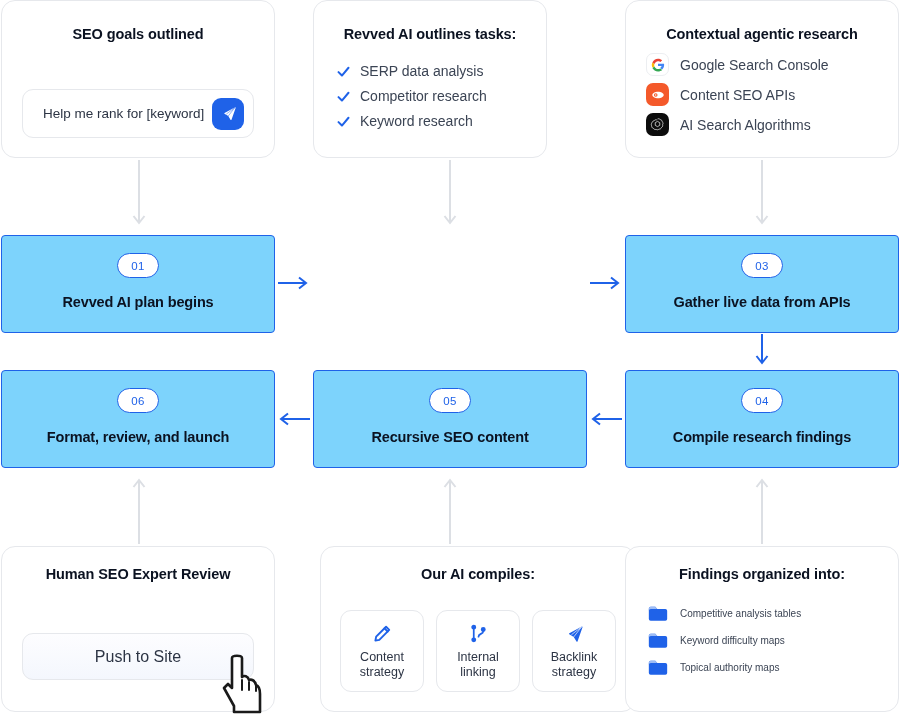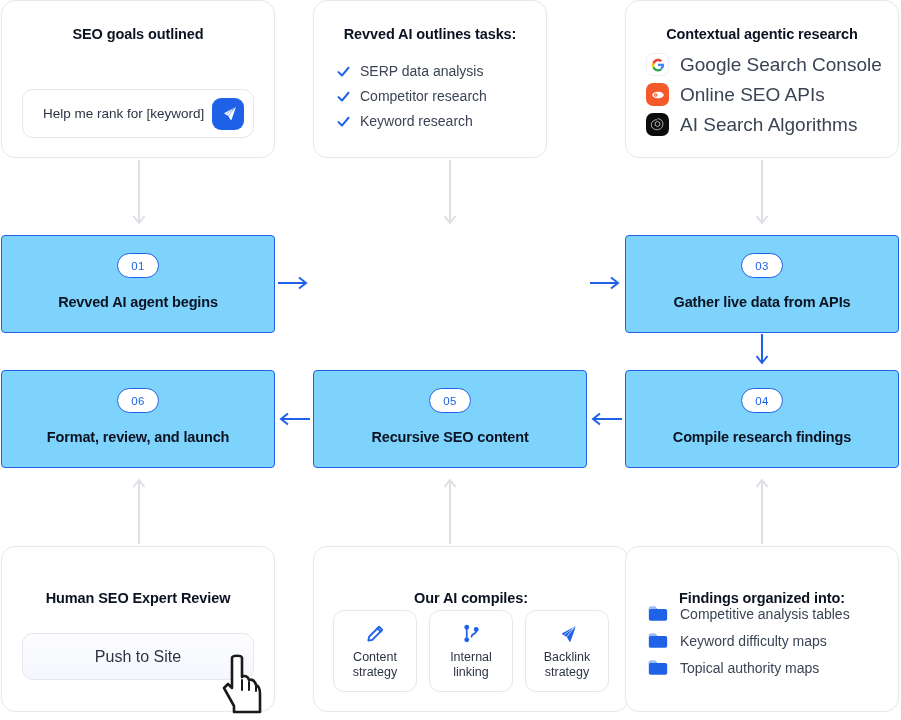--- a/index.html
+++ b/index.html
@@ -93,21 +93,21 @@
     left: 20px;
     top: 52px;
     display: flex;
     flex-direction: column;
     gap: 7px;
   }
   .brand-row {
     display: flex;
     align-items: center;
     gap: 11px;
-    font-size: 19px;
+    font-size: 14px;
     color: #3b4454;
   }
   .brand-ico {
     width: 23px; height: 23px;
     border-radius: 7px;
     flex: 0 0 auto;
     display: flex;
     align-items: center;
     justify-content: center;
     overflow: hidden;
@@ -146,21 +146,21 @@
     top: 58px;
     text-align: center;
     font-size: 14.5px;
     font-weight: 700;
     color: #0b1221;
     letter-spacing: -0.15px;
   }
 
   
   .r4 { top: 546px; height: 166px; }
-  .r4 .card-title { margin-top: 43px; }
+  .r4 .card-title { margin-top: 19px; }
 
   .push-btn {
     position: absolute;
     left: 20px; right: 20px;
     top: 86px;
     height: 47px;
     border-radius: 11px;
     border: 1px solid #e6e8ec;
     background: linear-gradient(180deg,#fdfdff 0%, #f4f7fd 100%);
     display: flex;
@@ -203,21 +203,21 @@
     left: 21px;
     top: 57px;
     display: flex;
     flex-direction: column;
     gap: 8px;
   }
   .folder-row {
     display: flex;
     align-items: center;
     gap: 11px;
-    font-size: 14px;
+    font-size: 10px;
     color: #3b4454;
   }
   .folder-ico { width: 22px; height: 19px; flex: 0 0 auto; display: block; }
 
   
   .arrow { position: absolute; }
   .arrow svg { display: block; overflow: visible; }
 
   
   .cursor { position: absolute; left: 222px; top: 654px; }
@@ -279,21 +279,21 @@
         <span>Google Search Console</span>
       </div>
       <div class="brand-row">
         <span class="brand-ico ico-semrush">
           <svg width="16" height="16" viewBox="0 0 24 24">
             <path fill="#ffffff" d="M20.5 12c0 2.6-3.8 4.8-8.5 4.8S3.5 14.6 3.5 12 7.3 7.2 12 7.2s8.5 2.2 8.5 4.8z"></path>
             <circle cx="8.6" cy="12" r="2.7" fill="#f4592a"></circle>
             <circle cx="8.6" cy="12" r="1.1" fill="#ffffff"></circle>
           </svg>
         </span>
-        <span>Online SEO APIs</span>
+        <span>Content SEO APIs</span>
       </div>
       <div class="brand-row">
         <span class="brand-ico ico-openai">
           <svg width="15" height="15" viewBox="0 0 24 24" fill="none" stroke="#ffffff" stroke-width="1.1">
             <path d="M12 3.2c1.6-.9 3.6-.4 4.6 1.1M16.6 4.3c1.8.2 3.1 1.7 3.1 3.5M19.7 7.8c1.3 1.2 1.5 3.2.4 4.6M20.1 12.4c.6 1.7-.1 3.6-1.7 4.4M18.4 16.8c-.5 1.7-2.2 2.8-4 2.5M14.4 19.3c-1.2 1.3-3.2 1.5-4.6.5M9.8 19.8c-1.7.6-3.6-.1-4.5-1.7M5.3 18.1c-1.7-.5-2.8-2.1-2.6-3.9M2.7 14.2c-1-1.4-.8-3.4.4-4.6M3.1 9.6c.1-1.8 1.5-3.2 3.3-3.4M6.4 6.2C7.3 4.7 9.2 4 10.9 4.6"></path>
             <path d="M8.4 9.1l3.6-2.1 3.6 2.1v4.2l-3.6 2.1-3.6-2.1z"></path>
           </svg>
         </span>
         <span>AI Search Algorithms</span>
       </div>
@@ -314,21 +314,21 @@
   </div>
   <div class="arrow" style="left:753px; top:160px;">
     <svg width="18" height="68" viewBox="0 0 18 68" fill="none" stroke="#dcdfe4" stroke-width="2">
       <line x1="9" y1="0" x2="9" y2="62"></line>
         <polyline points="3.5,56 9,63 14.5,56" fill="none"></polyline>
     </svg>
   </div>
 
   <div class="step" style="left:1px; top:235px; width:274px;">
     <div class="step-badge">01</div>
-    <div class="step-label">Revved AI agent begins</div>
+    <div class="step-label">Revved AI plan begins</div>
   </div>
   <div class="step" style="left:625px; top:235px; width:274px;">
     <div class="step-badge">03</div>
     <div class="step-label">Gather live data from APIs</div>
   </div>
 
   <div class="arrow" style="left:278px; top:274px;">
     <svg width="32" height="18" viewBox="0 0 32 18" fill="none" stroke="#1f62e8" stroke-width="2">
       <line x1="0" y1="9" x2="27" y2="9"></line>
         <polyline points="21,3.5 28,9 21,14.5" fill="none"></polyline>
@@ -391,21 +391,21 @@
       <line x1="9" y1="66" x2="9" y2="3"></line>
         <polyline points="3.5,9 9,2 14.5,9" fill="none"></polyline>
     </svg>
   </div>
 
   <div class="card r4" style="left:1px; width:274px;">
     <div class="card-title">Human SEO Expert Review</div>
     <div class="push-btn">Push to Site</div>
   </div>
 
-  <div class="card r4" style="left:313px; width:316px;">
+  <div class="card r4" style="left:320px; width:316px;">
     <div class="card-title">Our AI compiles:</div>
     <div class="mini-row">
       <div class="mini-card">
         <span class="mini-ico">
           <svg width="19" height="19" viewBox="0 0 24 24" fill="none" stroke="#1f62e8" stroke-width="2.4" stroke-linecap="round" stroke-linejoin="round">
             <path d="M16.5 3.5l4 4L8 20l-5 1 1-5z"></path>
               <path d="M14.5 5.5l4 4"></path>
           </svg>
         </span>
         <span class="mini-label"><span>Content</span><br><span>strategy</span></span>

